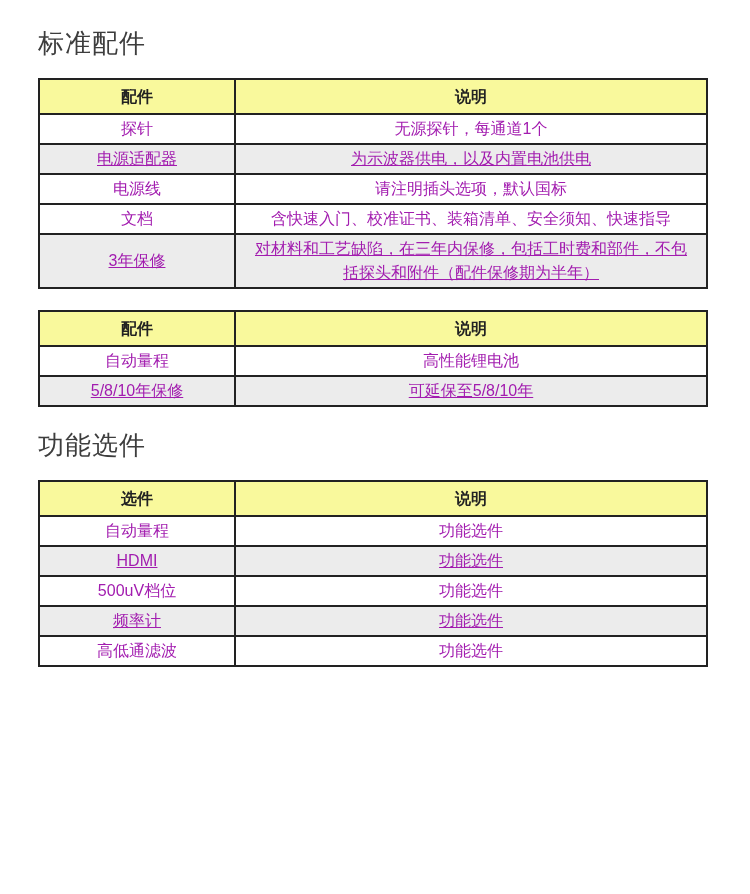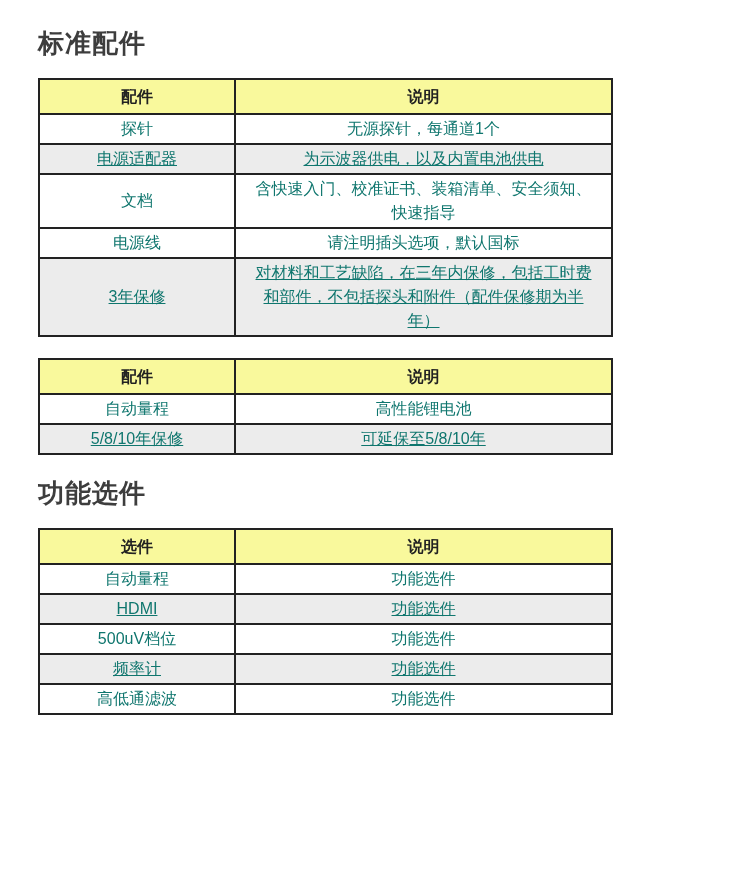--- a/index.html
+++ b/index.html
@@ -7,39 +7,39 @@
     width: 750px;
     height: 894px;
     box-sizing: border-box;
     background: #ffffff;
     padding: 26px 40px 0 38px;
     font-family: "Liberation Sans", "DejaVu Sans", sans-serif;
     overflow: hidden;
   }
   .section-title {
     font-size: 26px;
-    font-weight: 700;
+    font-weight: 400;
     color: #3d3d3d;
     margin: 0 0 17px 0;
     letter-spacing: 1px;
   }
   table.spec-table {
-    width: 575px;
+    width: 670px;
     border-collapse: collapse;
     table-layout: fixed;
     margin: 0 2px 21px 0;
   }
   table.spec-table col.c1 { width: 196px; }
   table.spec-table th,
   table.spec-table td {
     border: 2px solid #222222;
     text-align: center;
     vertical-align: middle;
     font-size: 16px;
-    color: #0f766e;
+    color: #a21caf;
     padding: 2px 18px;
     line-height: 24px;
   }
   table.spec-table th {
     background: #f9f99c;
     font-weight: bold;
     color: #222222;
     height: 29px;
     padding: 2px 8px;
   }
@@ -69,26 +69,26 @@
       <tbody>
         <tr>
           <td>探针</td>
           <td>无源探针，每通道1个</td>
         </tr>
         <tr class="shaded">
           <td>电源适配器</td>
           <td>为示波器供电，以及内置电池供电</td>
         </tr>
         <tr>
+          <td>电源线</td>
+          <td>请注明插头选项，默认国标</td>
+        </tr>
+        <tr>
           <td>文档</td>
           <td>含快速入门、校准证书、装箱清单、安全须知、快速指导</td>
-        </tr>
-        <tr>
-          <td>电源线</td>
-          <td>请注明插头选项，默认国标</td>
         </tr>
         <tr class="shaded">
           <td>3年保修</td>
           <td>对材料和工艺缺陷，在三年内保修，包括工时费和部件，不包括探头和附件（配件保修期为半年）</td>
         </tr>
       </tbody>
     </table>
   </div>
 
   <div class="sec">

